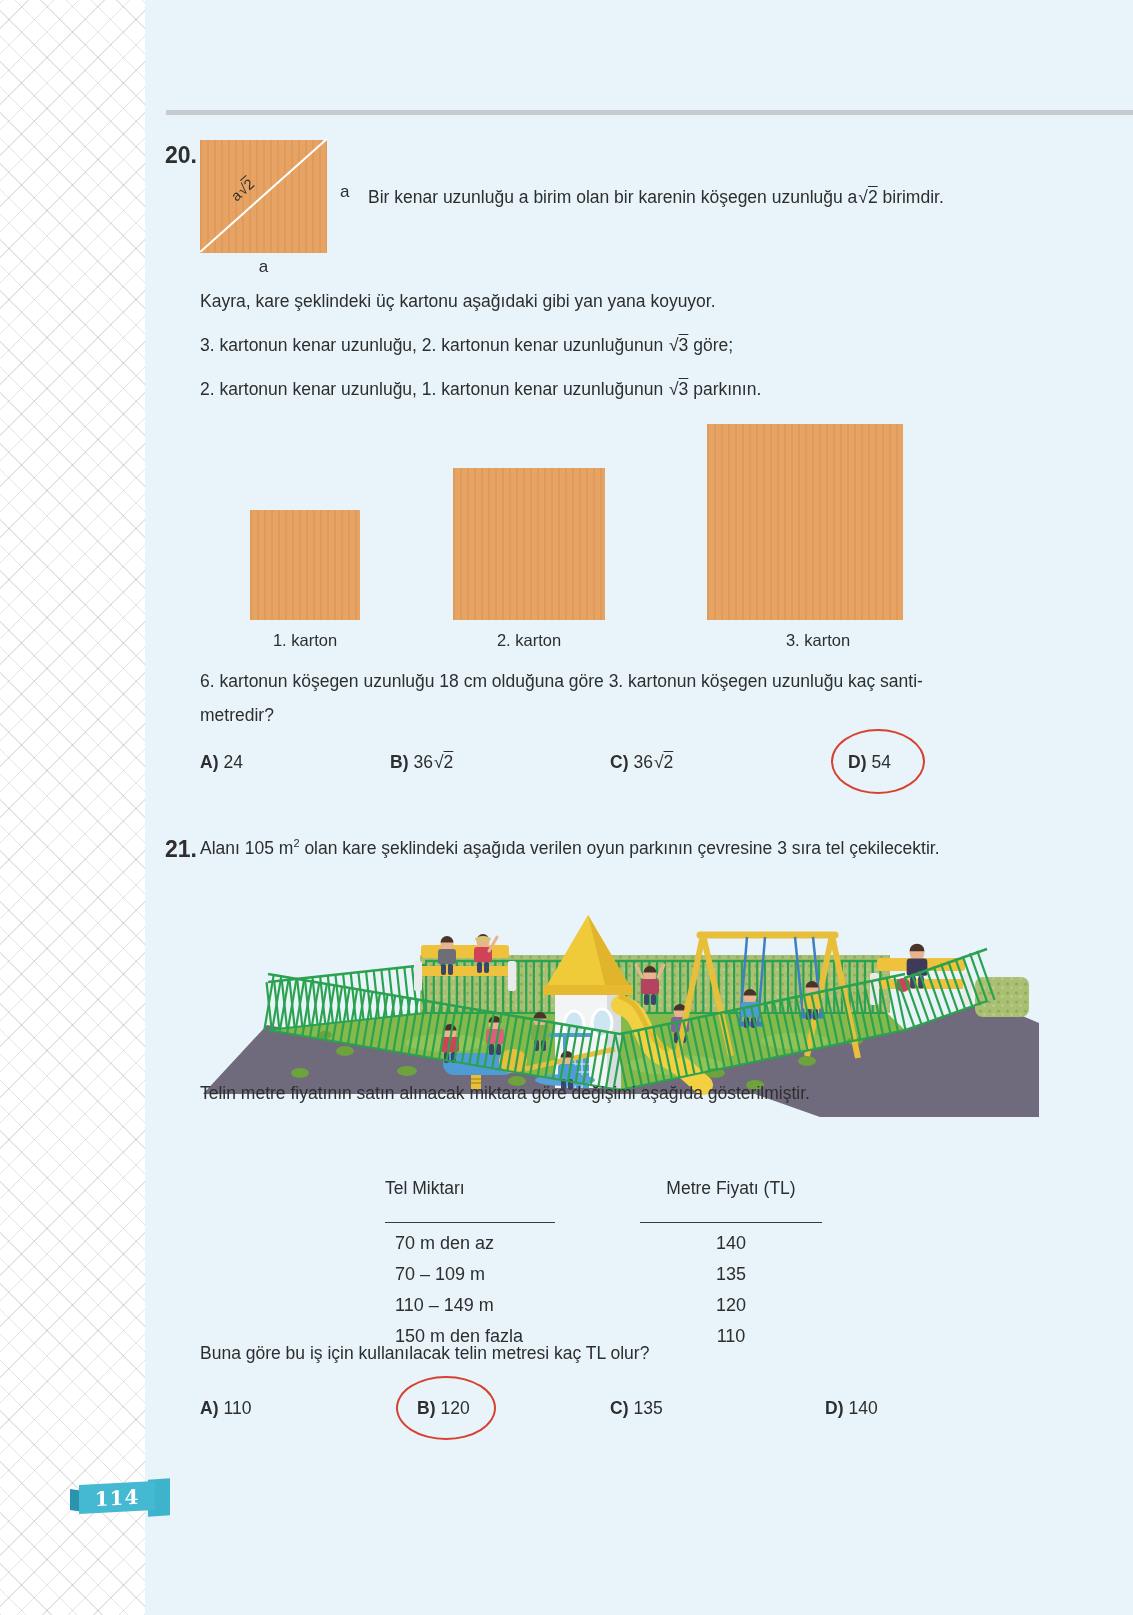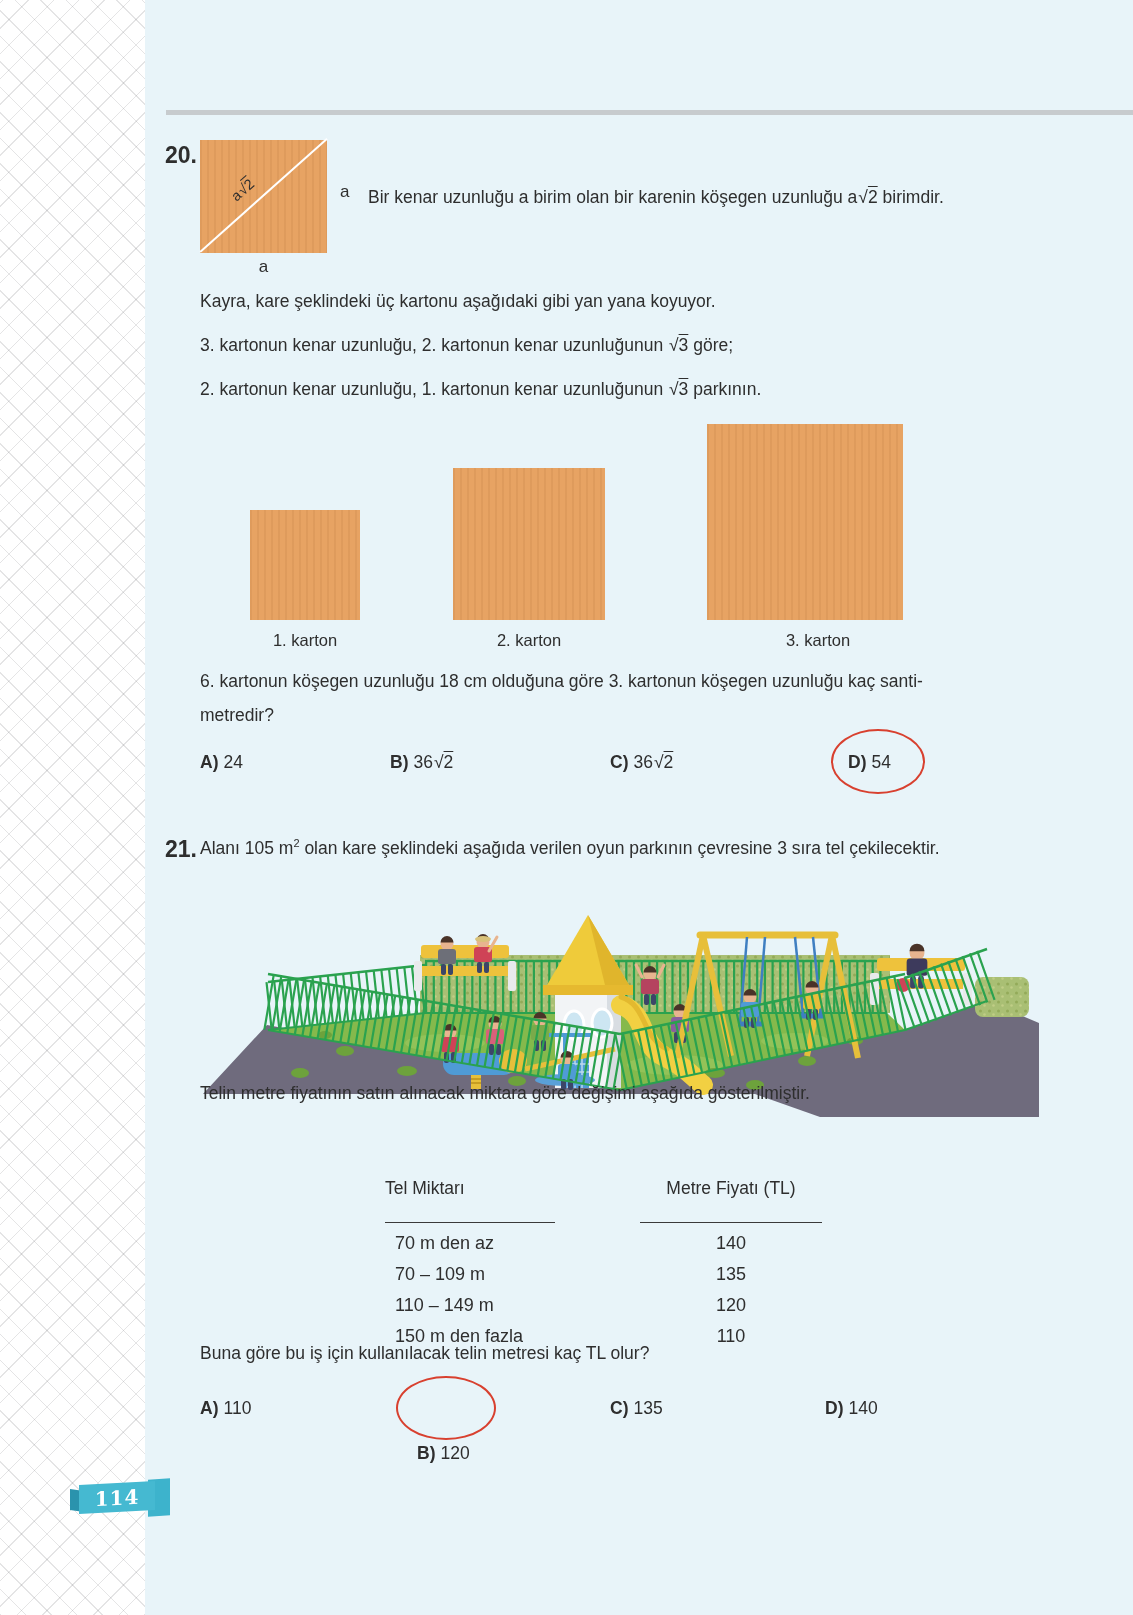--- a/index.html
+++ b/index.html
@@ -265,21 +265,21 @@
     <div class="tr">
       <div class="td1">150 m den fazla</div>
         <div class="gap"></div>
         <div class="td2">110</div>
     </div>
   </div>
 
   <div class="abs txt" style="left:200px;top:1342px;">Buna göre bu iş için kullanılacak telin metresi kaç TL olur?</div>
 
   <div class="opt" style="left:200px;top:1398px;"><b>A)</b><span>110</span></div>
-  <div class="opt" style="left:417px;top:1398px;margin-top:45px;"><b>B)</b><span>120</span></div>
+  <div class="opt" style="left:417px;top:1398px;"><b>B)</b><span>120</span></div>
   <div class="opt" style="left:610px;top:1398px;"><b>C)</b><span>135</span></div>
   <div class="opt" style="left:825px;top:1398px;"><b>D)</b><span>140</span></div>
   <div class="answer-circle" style="left:396px;top:1376px;width:96px;height:60px;"></div>
 
   <div class="abs badge">
     <div class="badge-right"></div>
     <div class="badge-left"></div>
     <div class="badge-main">
       <span class="badge-num">114</span>
     </div>

